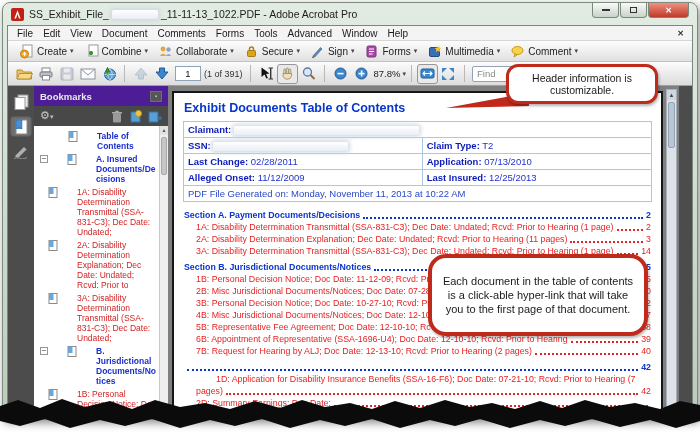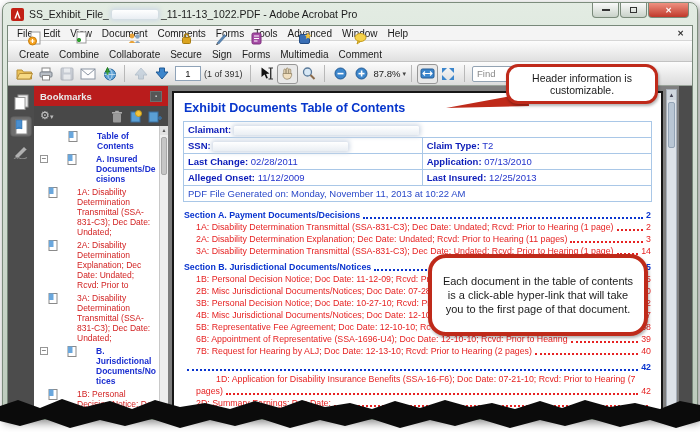--- a/index.html
+++ b/index.html
@@ -29,21 +29,21 @@
 
   
   .menubar { height:15px; background:#f4f4f4; border-bottom:1px solid #d6d6d6; display:flex;
     align-items:center; padding:0 4px; font-size:10px; color:#1a1a1a; }
   .menu-item { padding:0 5px; }
   .menubar-close { margin-left:auto; font-size:8px; font-weight:bold; color:#333; padding-right:4px; }
 
   
   .toolbar1 { height:21px; background:linear-gradient(#fdfdfd,#e0e0e0); border-bottom:1px solid #c2c2c2;
     display:flex; align-items:center; padding:0 6px; }
-  .tb-btn { display:flex; align-items:center; gap:3px; padding:18px 5px; font-size:10px; color:#222;flex-direction:column; }
+  .tb-btn { display:flex; align-items:center; gap:3px; padding:18px 5px; font-size:10px; color:#222; }
   .caret { font-size:7px; color:#444; }
   .toolbar2 { height:24px; background:linear-gradient(#fcfcfc,#dcdcdc); border-bottom:1px solid #9aa49a;
     display:flex; align-items:center; padding:0 6px; }
   .sep { width:1px; height:17px; background:#b8b8b8; margin:0 5px; flex:none; }
   .tb-ic { display:flex; align-items:center; justify-content:center; width:21px; height:20px; flex:none; }
   .tb-ic.active { background:#e9e9e9; border:1px solid #979797; border-radius:3px; }
   .tb-ic.disabled { opacity:.45; }
   .page-input { width:26px; height:15px; background:#fff; border:1px solid #8fa3b8; font-size:9.5px;
     text-align:center; color:#111; line-height:13px; margin:0 3px; }
   .page-count { font-size:9px; color:#333; margin-right:2px; white-space:nowrap; }
@@ -54,21 +54,21 @@
 
   
   .content { flex:1; display:flex; overflow:hidden; }
   .navstrip { width:26px; background:#4c4c4c; flex:none; padding-top:5px; display:flex;
     flex-direction:column; align-items:center; gap:4px; }
   .nav-ic { width:22px; height:21px; display:flex; align-items:center; justify-content:center; border-radius:3px; }
   .nav-ic.selected { background:#6e6e6e; box-shadow:inset 0 0 2px #222; }
 
   
   .bmpanel { width:134px; flex:none; display:flex; flex-direction:column; background:#454545; }
-  .bm-header { height:20px; background:#b91c1c; color:#e9e9e9; font-size:9.5px; font-weight:bold;
+  .bm-header { height:20px; background:#4c1d95; color:#e9e9e9; font-size:9.5px; font-weight:bold;
     display:flex; align-items:center; padding:0 6px; }
   .panel-menu-btn { margin-left:auto; width:12px; height:11px; background:#565656; border:1px solid #6e6e6e;
     color:#ccc; font-size:6px; display:flex; align-items:center; justify-content:center; }
   .bm-toolbar { height:20px; background:#484848; display:flex; align-items:center; padding:0 6px; gap:4px; }
   .gear { color:#c9c9c9; font-size:11px; line-height:11px; }
   .bm-tools-right { margin-left:auto; display:flex; gap:6px; align-items:center; }
   .bm-tree-wrap { flex:1; position:relative; background:#fff; overflow:hidden; }
   .bm-tree { position:absolute; left:0; top:0; right:9px; bottom:0; padding:5px 2px 0 6px;
     font-size:8.5px; line-height:10px; overflow:hidden; }
   .bm-row { display:flex; gap:19px; margin-bottom:3px; align-items:flex-start; }

